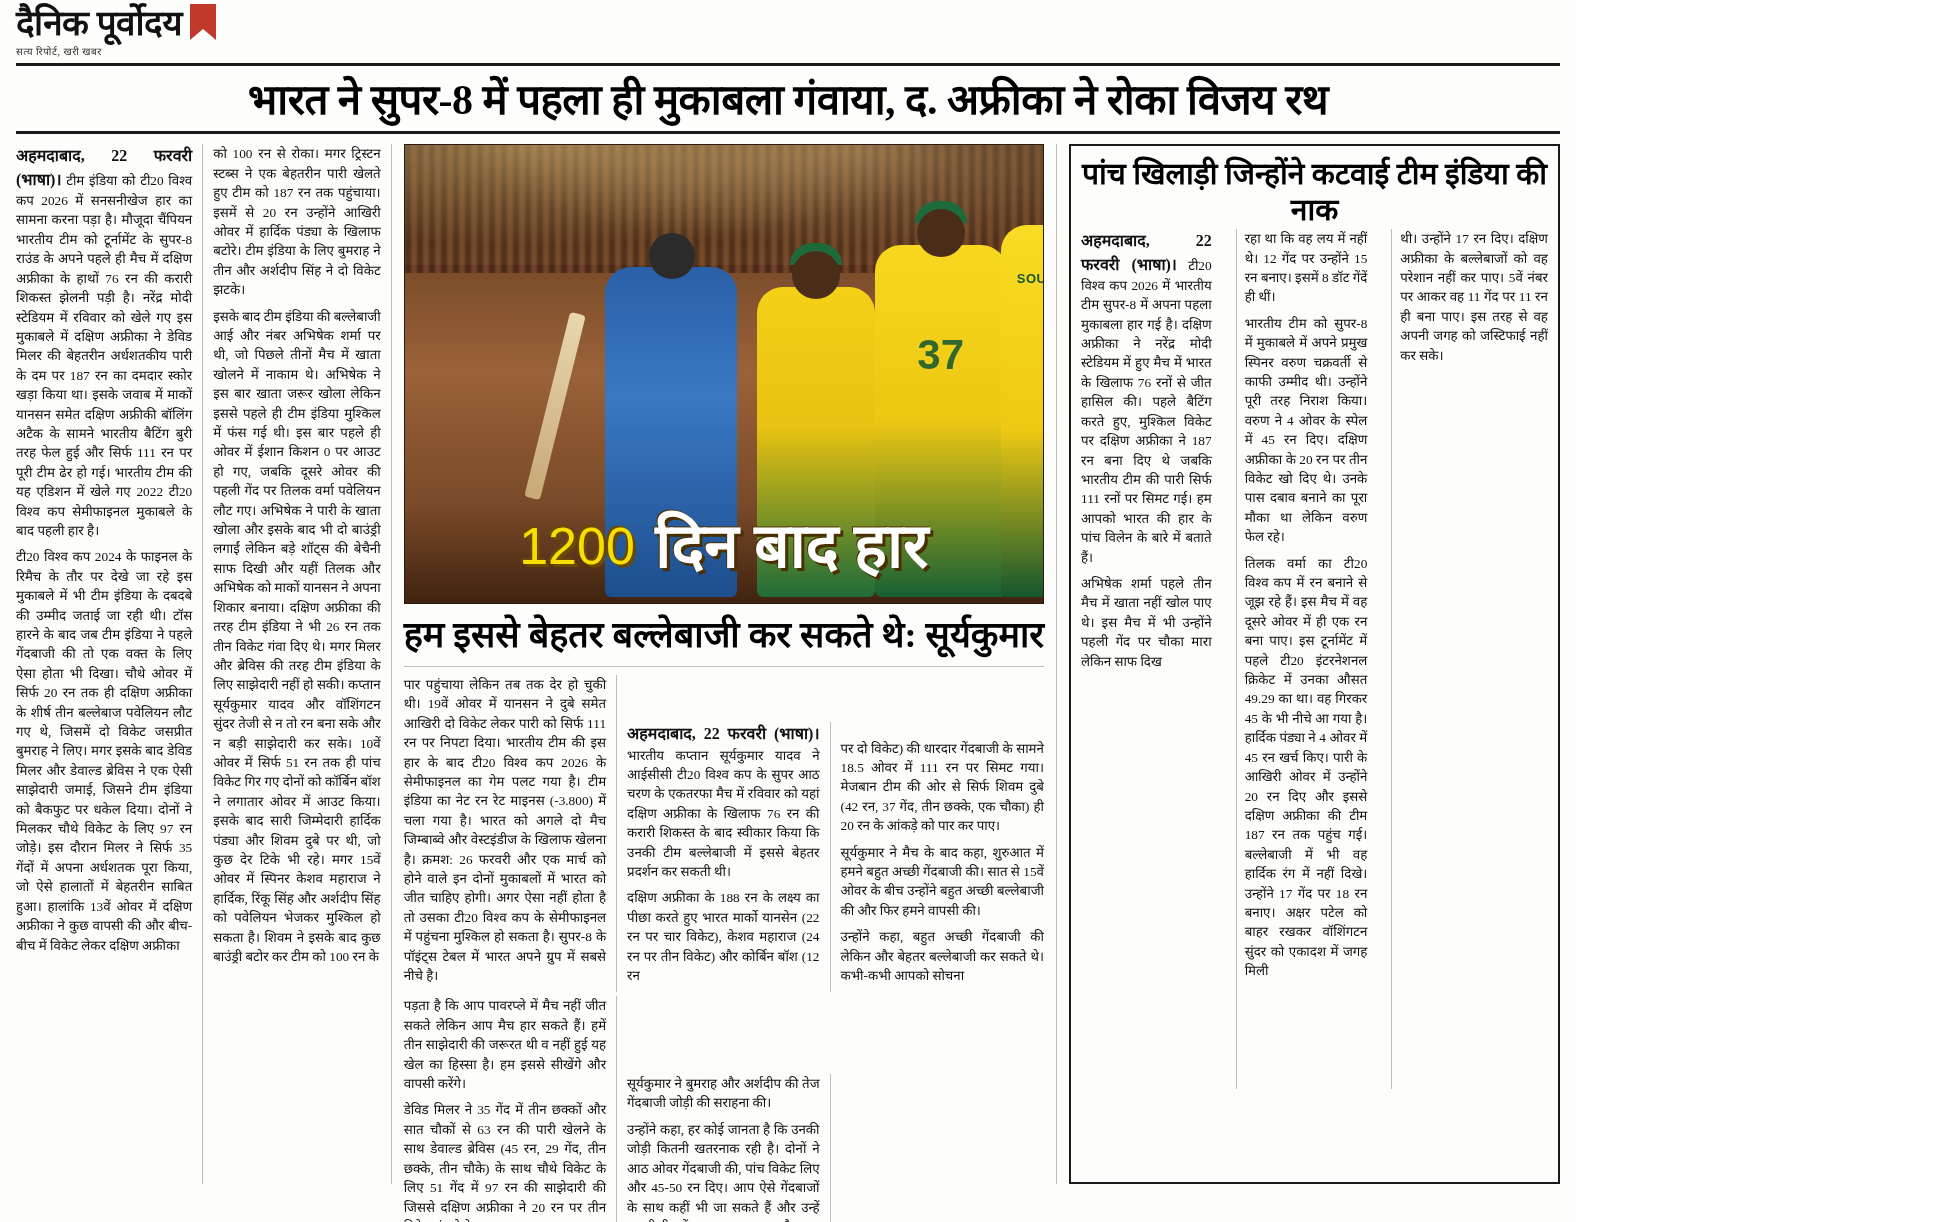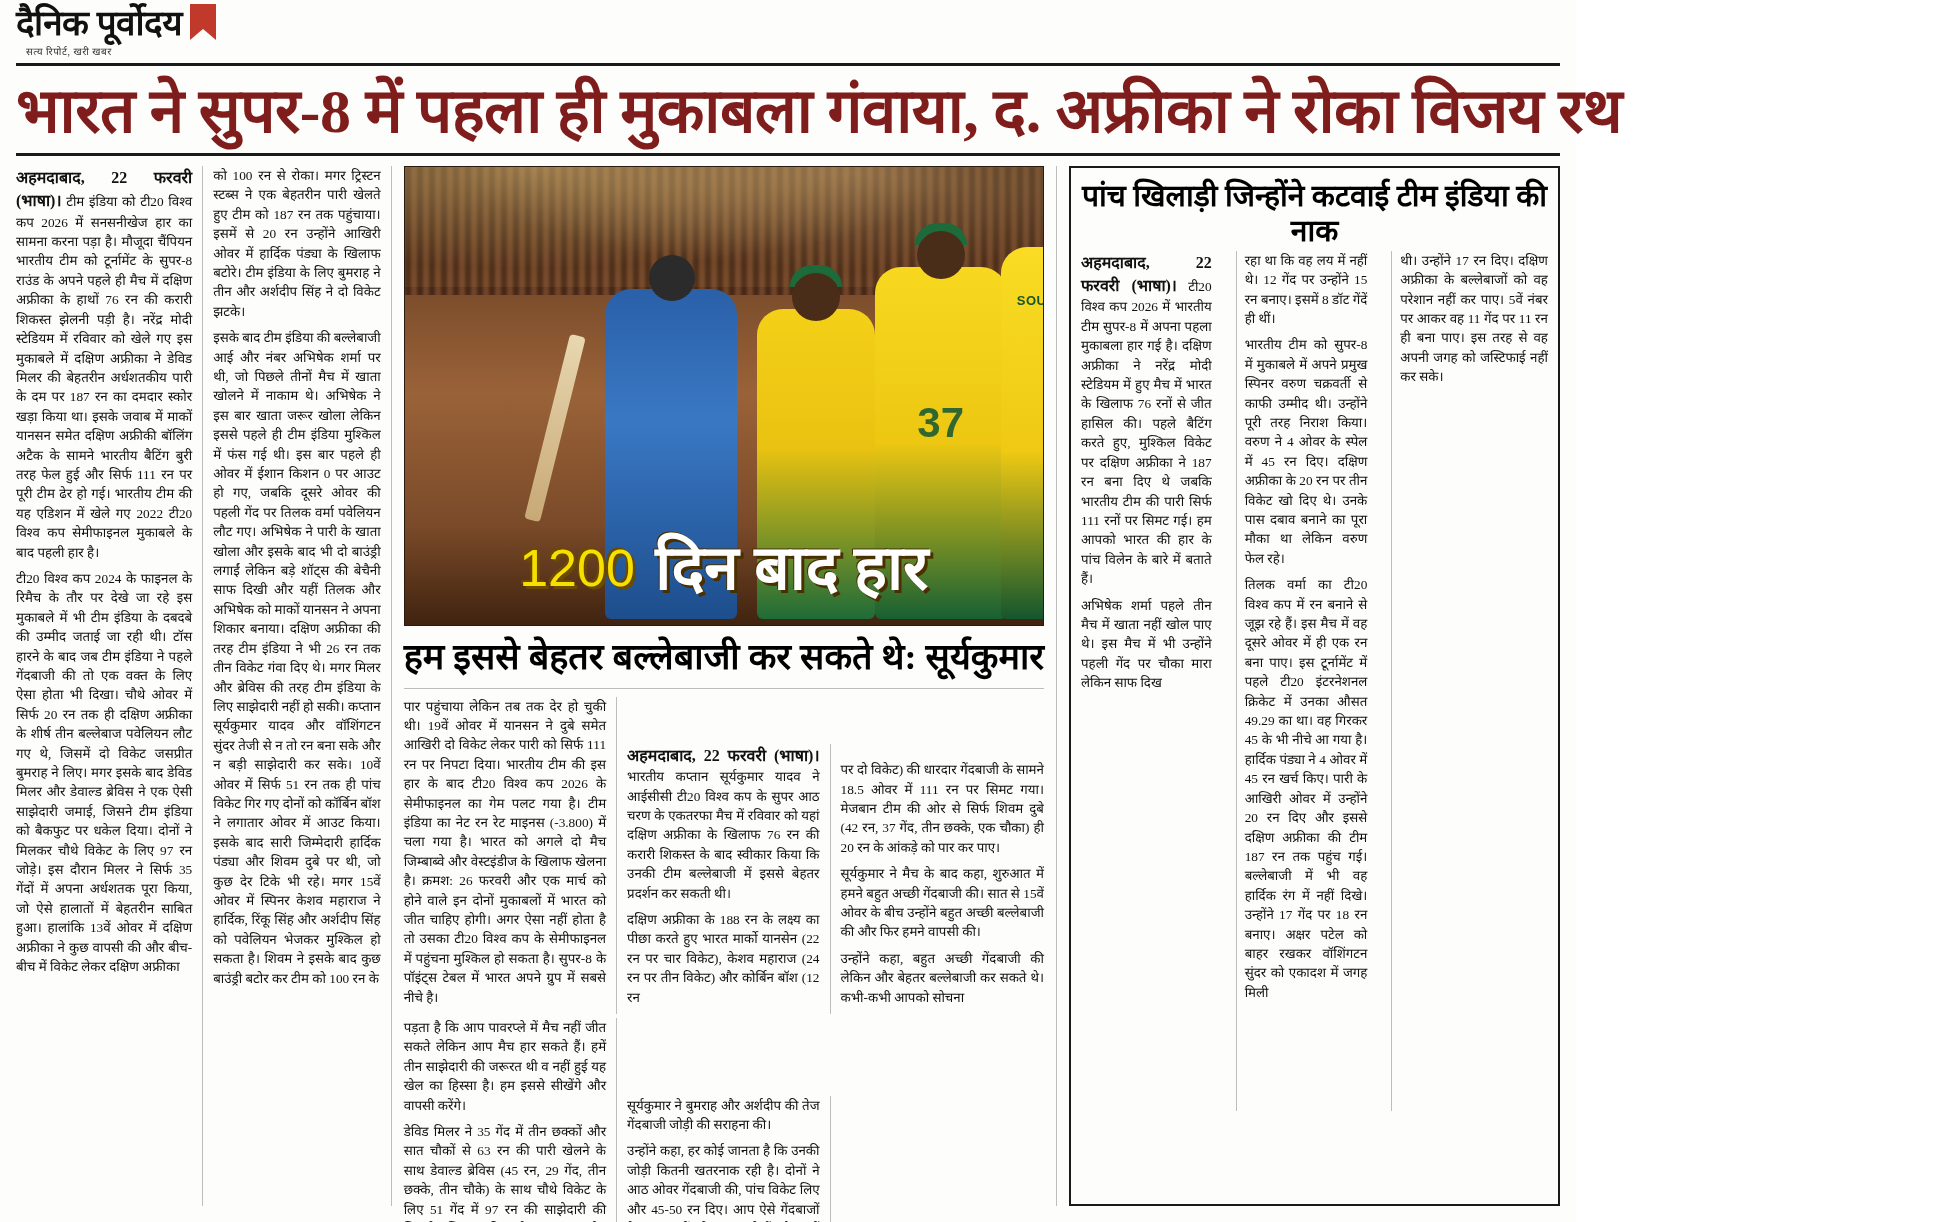--- a/index.html
+++ b/index.html
@@ -40,21 +40,20 @@
     letter-spacing: -0.5px;
     color: #111;
     line-height: 1;
   }
   .logo-sub {
     font-family: "Liberation Serif", serif;
     font-size: 10px;
     color: #333;
     margin-top: 3px;
     letter-spacing: 0.5px;
-    margin-left: 10px;
   }
   .logo-flag {
     position: absolute;
     right: -34px;
     top: -2px;
     width: 26px;
     height: 36px;
     background: #c0392b;
   }
   .logo-flag:after {
@@ -79,25 +78,25 @@
 
   
   .headline-band {
     margin-top: 10px;
     border-bottom: 3px solid #1a1a1a;
     padding-bottom: 8px;
   }
   .headline {
     font-family: "Liberation Serif", serif;
     font-weight: bold;
-    font-size: 62px;
+    font-size: 42px;
     line-height: 1.08;
     letter-spacing: -0.5px;
     text-align: center;
-    color: #7f1d1d;
+    color: #000000;
     white-space: nowrap;
   }
 
   
   .grid {
     display: flex;
     margin-top: 10px;
     height: 1040px;
   }
   .col {
@@ -232,21 +231,20 @@
     position: absolute;
     top: 86px;
     left: 0;
     right: 0;
     text-align: center;
     font-family: "Liberation Sans", sans-serif;
     font-weight: bold;
     font-size: 42px;
     color: #1d5c31;
     opacity: 0.9;
-    margin-top: 46px;
   }
   .jersey-name {
     position: absolute;
     top: 46px;
     left: 0;
     right: 0;
     text-align: center;
     font-family: "Liberation Sans", sans-serif;
     font-weight: bold;
     font-size: 13px;

